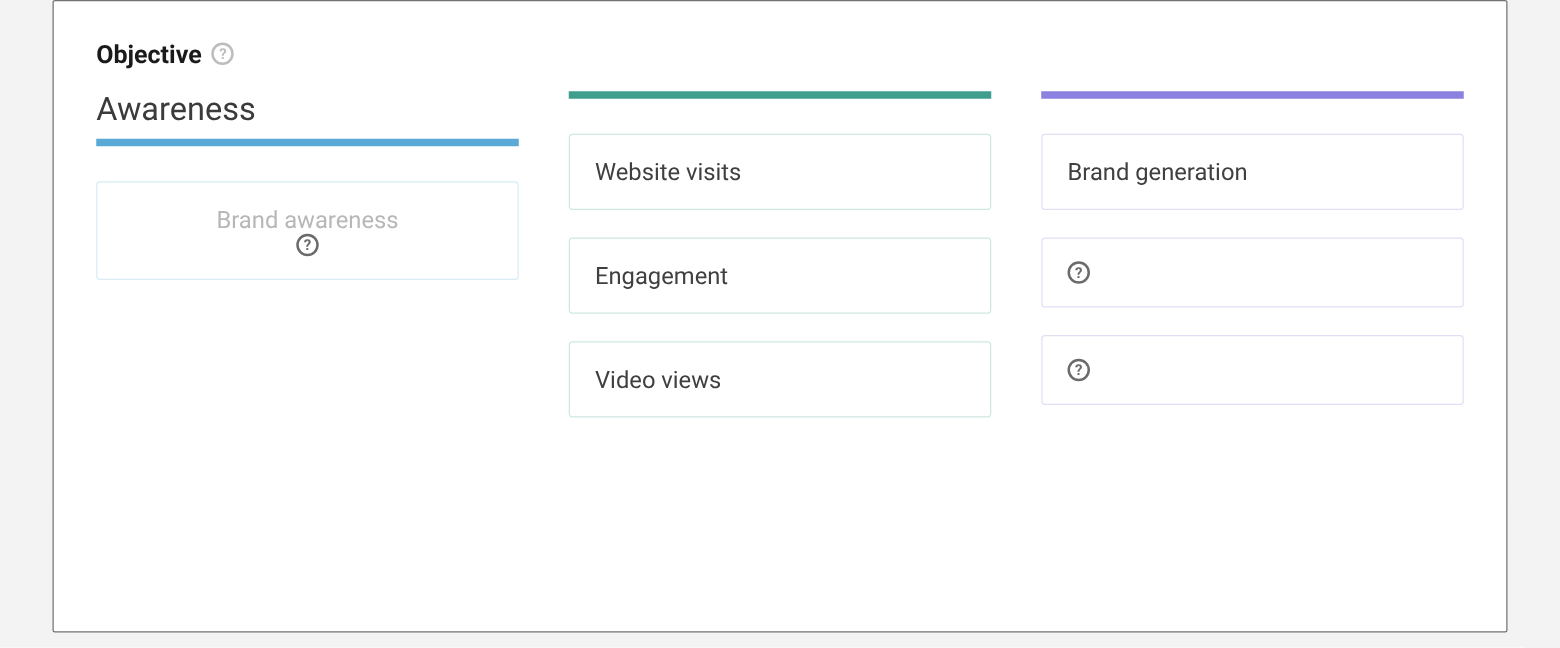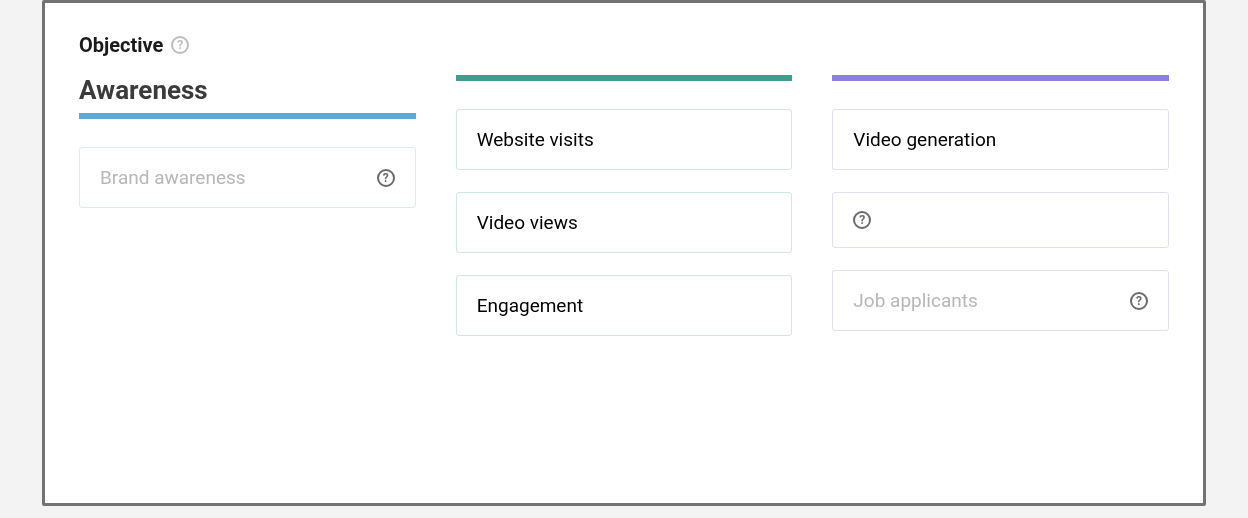--- a/index.html
+++ b/index.html
@@ -9,21 +9,21 @@
     }
     body {
       font-family: -apple-system, BlinkMacSystemFont, "Segoe UI", Roboto, Helvetica, Arial, sans-serif;
       background: #f3f3f3;
       padding: 0;
       width: 1248px;
       height: 518px;
     }
     .card {
       background: #fff;
-      border: 3px solid #737373;
+      border: 1px solid #737373;
       border-radius: 2px;
       margin: 0 42px;
       padding: 30px 34px 40px 34px;
       min-height: 506px;
     }
     .header-row {
       display: flex;
       align-items: center;
       gap: 8px;
       margin-bottom: 18px;
@@ -59,21 +59,21 @@
     .columns {
       display: flex;
       gap: 40px;
     }
     .column {
       flex: 1;
       min-width: 0;
     }
     .column-title {
       font-size: 26px;
-      font-weight: 700;
+      font-weight: 400;
       color: #3b3b3b;
       margin-bottom: 8px;
     }
     .column-bar {
       height: 6px;
       width: 100%;
       margin-bottom: 28px;
     }
     .bar-blue { background: #5aa9d6; }
     .bar-teal { background: #3f9e8e; }
@@ -84,27 +84,28 @@
       padding: 18px 20px;
       display: flex;
       align-items: center;
       justify-content: space-between;
       margin-bottom: 22px;
       cursor: pointer;
       background: #fff;
     }
     .option-label {
       font-size: 19px;
-      color: #000000;
+      color: #404040;
     }
     .option.disabled .option-label {
       color: #b7b7b7;
     }
     .option.awareness {
       border-color: #d7ecf5;
+      flex-direction: column;
     }
     .option.consideration {
       border-color: #cfe8e4;
     }
     .option.conversions {
       border-color: #e2dff5;
     }
   </style>
 </head>
 <body>
@@ -127,36 +128,35 @@
       </div>
     </div>
 
     <div class="column">
       <div class="column-bar bar-teal"></div>
 
       <div class="option consideration">
         <span class="option-label">Website visits</span>
       </div>
       <div class="option consideration">
-        <span class="option-label">Video views</span>
+        <span class="option-label">Engagement</span>
       </div>
       <div class="option consideration">
-        <span class="option-label">Engagement</span>
+        <span class="option-label">Video views</span>
       </div>
     </div>
 
     <div class="column">
       <div class="column-bar bar-purple"></div>
 
       <div class="option conversions">
-        <span class="option-label">Video generation</span>
+        <span class="option-label">Brand generation</span>
       </div>
       <div class="option conversions disabled">
         <span class="help-icon">?</span>
       </div>
       <div class="option conversions disabled">
-        <span class="option-label">Job applicants</span>
         <span class="help-icon">?</span>
       </div>
     </div>
 
   </div>
 </div>
 
 </body></html>

